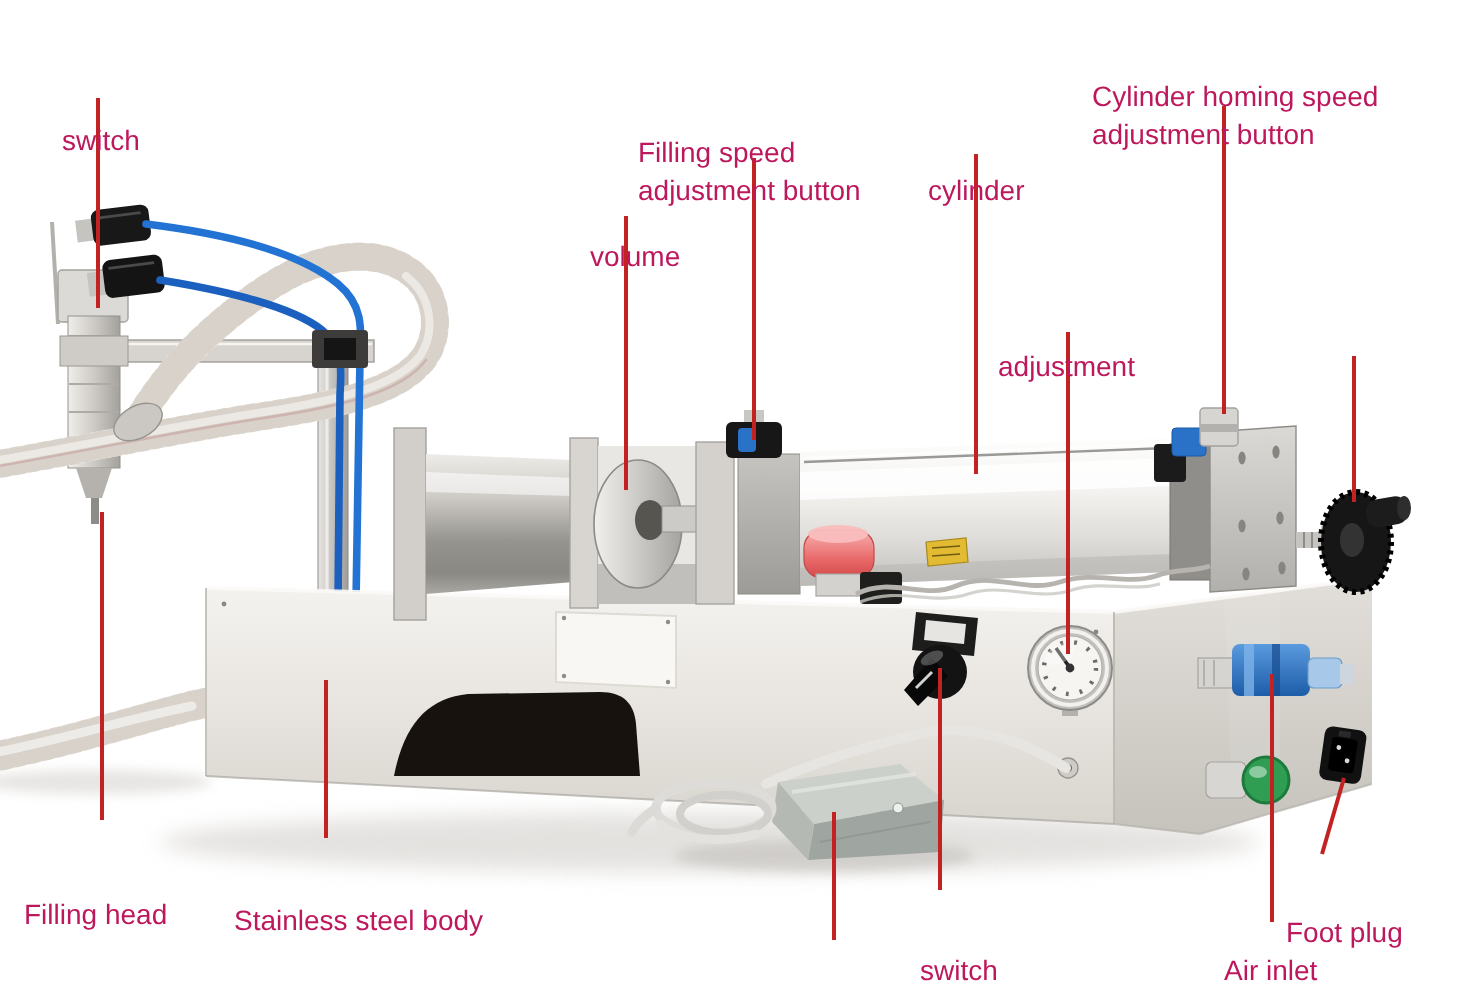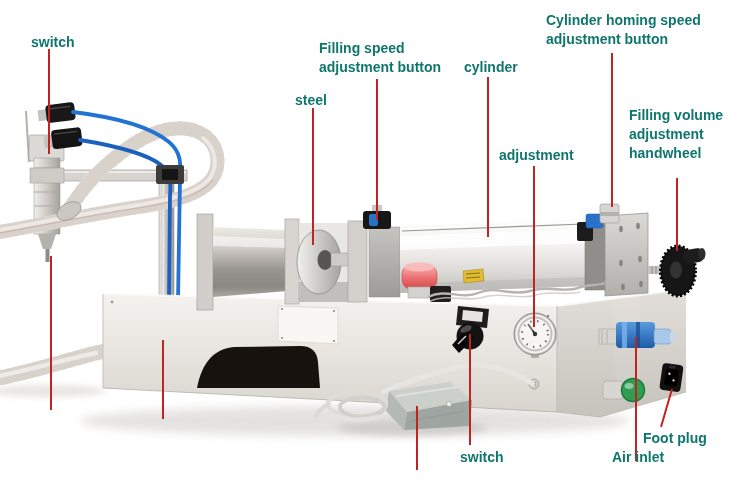--- a/index.html
+++ b/index.html
@@ -2,22 +2,22 @@
 <html><head>
 <meta charset="utf-8">
 <style>
   html,body{margin:0;padding:0;background:#fff;}
   .stage{
     position:relative;width:730px;height:498px;background:#ffffff;overflow:hidden;
     font-family:"Liberation Sans",sans-serif;
   }
   .stage svg{position:absolute;left:0;top:0;}
   .lbl{
-    position:absolute;color:#0f766e;font-weight:700;font-size:14px;
-    line-height:1.36;white-space:pre-line;letter-spacing:0;
+    position:absolute;color:#be185d;font-weight:400;font-size:14px;
+    line-height:1.36;white-space:pre-line;letter-spacing:0;margin-top:28px;
   }
 </style>
 </head>
 <body>
 
 <div class="stage">
 
 <svg width="730" height="498" viewBox="0 0 730 498">
   <defs>
     <linearGradient id="gFront" x1="0" y1="0" x2="0" y2="1">
@@ -295,24 +295,23 @@
     <line x1="417" y1="406" x2="417" y2="470"></line>
     <line x1="470" y1="334" x2="470" y2="445"></line>
     <line x1="672" y1="389" x2="661" y2="427"></line>
     <line x1="636" y1="337" x2="636" y2="461"></line>
   </g>
 </svg>
 
   <div class="lbl" style="left:31px;top:33px">switch</div>
   <div class="lbl" style="left:319px;top:39px">Filling speed
 adjustment button</div>
-  <div class="lbl" style="left:295px;top:91px">steel</div>
+  <div class="lbl" style="left:295px;top:91px">volume</div>
   <div class="lbl" style="left:464px;top:58px">cylinder</div>
   <div class="lbl" style="left:499px;top:146px">adjustment</div>
   <div class="lbl" style="left:546px;top:11px">Cylinder homing speed
 adjustment button</div>
-  <div class="lbl" style="left:629px;top:106px">Filling volume
-adjustment
-handwheel</div>
+  <div class="lbl" style="left:12px;top:420px">Filling head</div>
+  <div class="lbl" style="left:117px;top:423px">Stainless steel body</div>
   <div class="lbl" style="left:460px;top:448px">switch</div>
   <div class="lbl" style="left:643px;top:429px">Foot plug</div>
   <div class="lbl" style="left:612px;top:448px">Air inlet</div>
 </div>
 
 </body></html>

